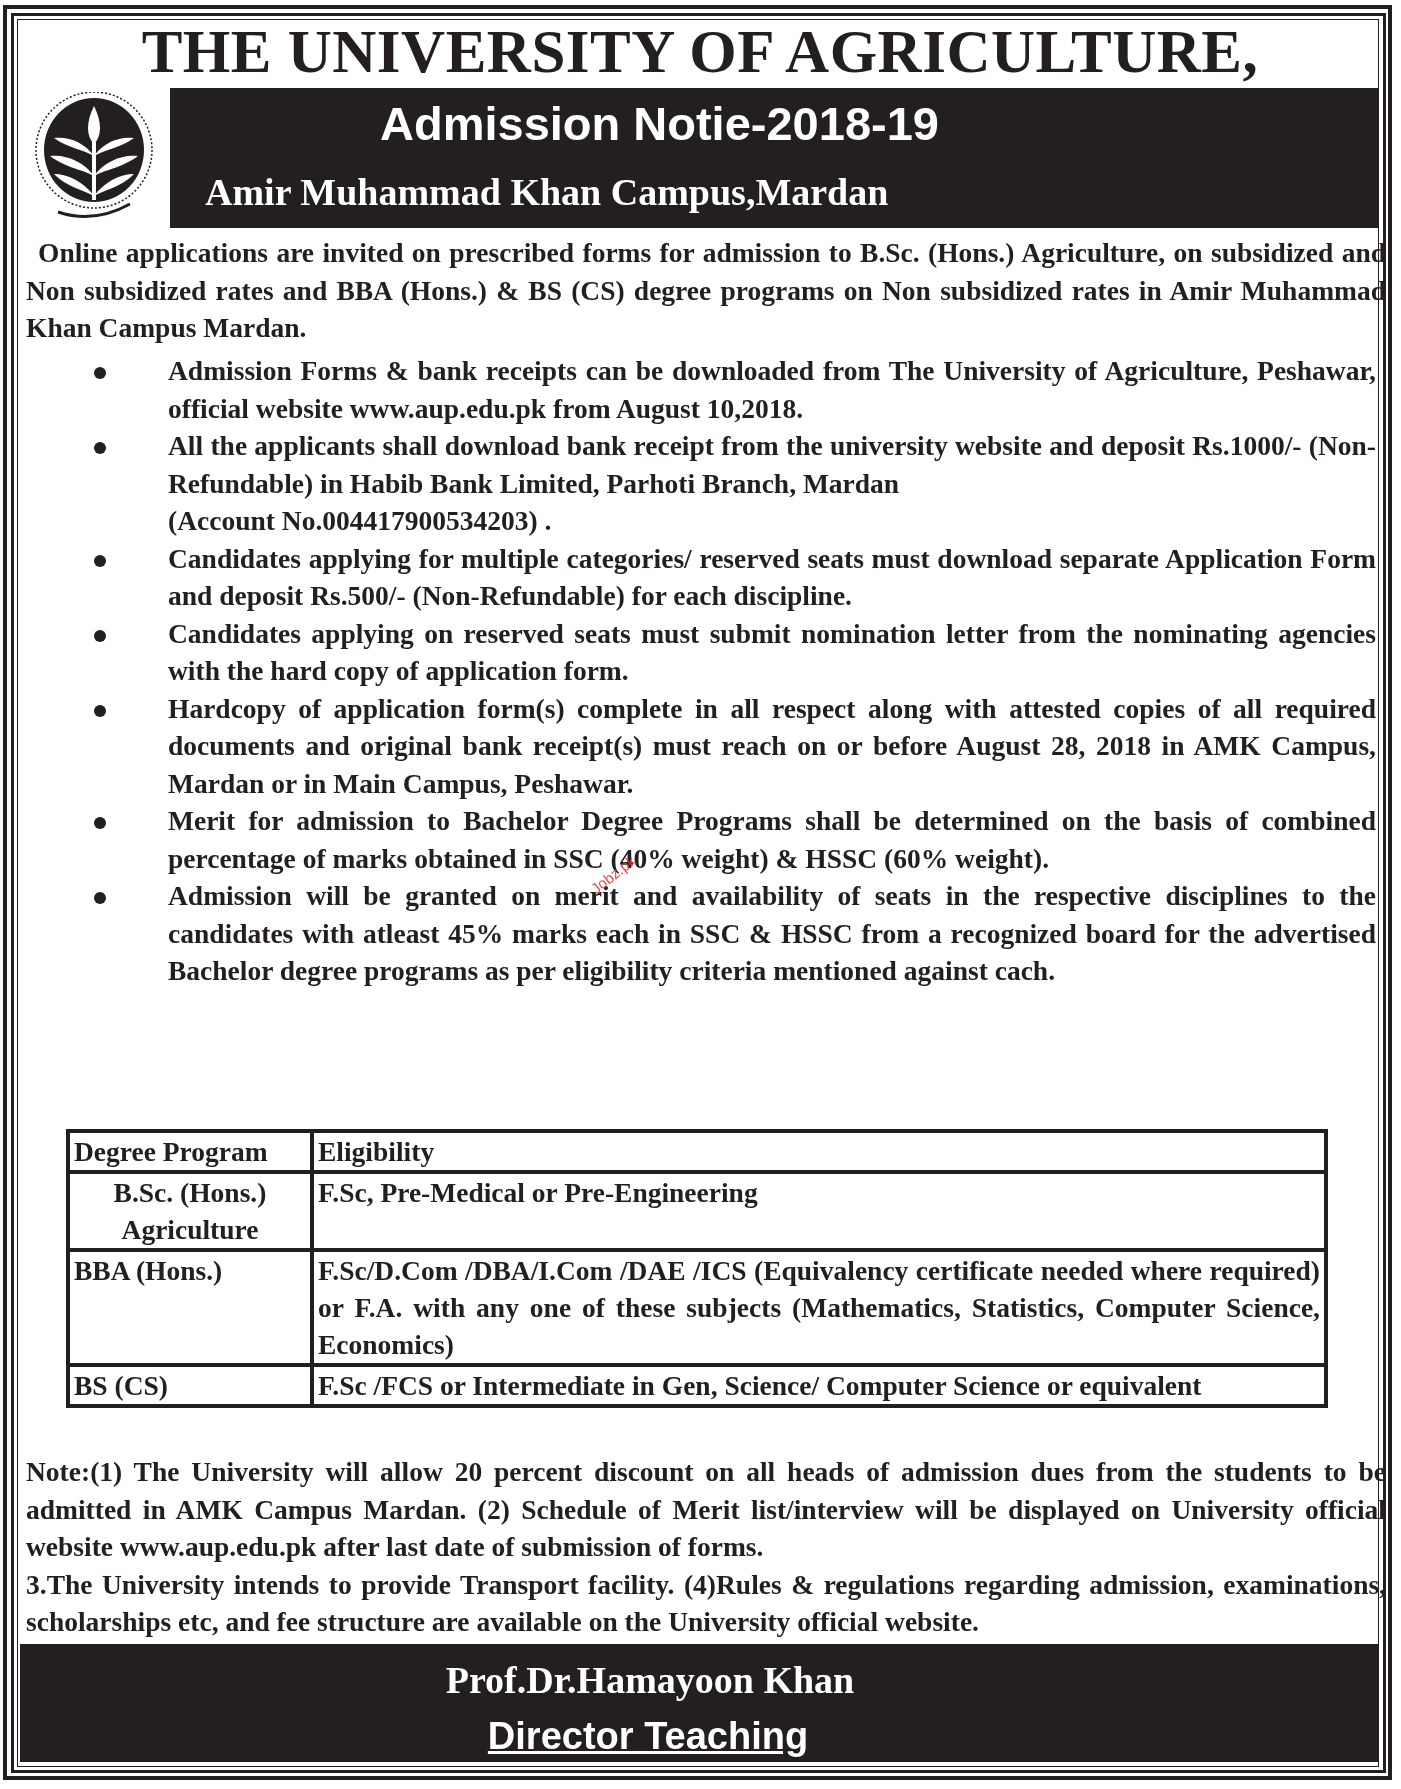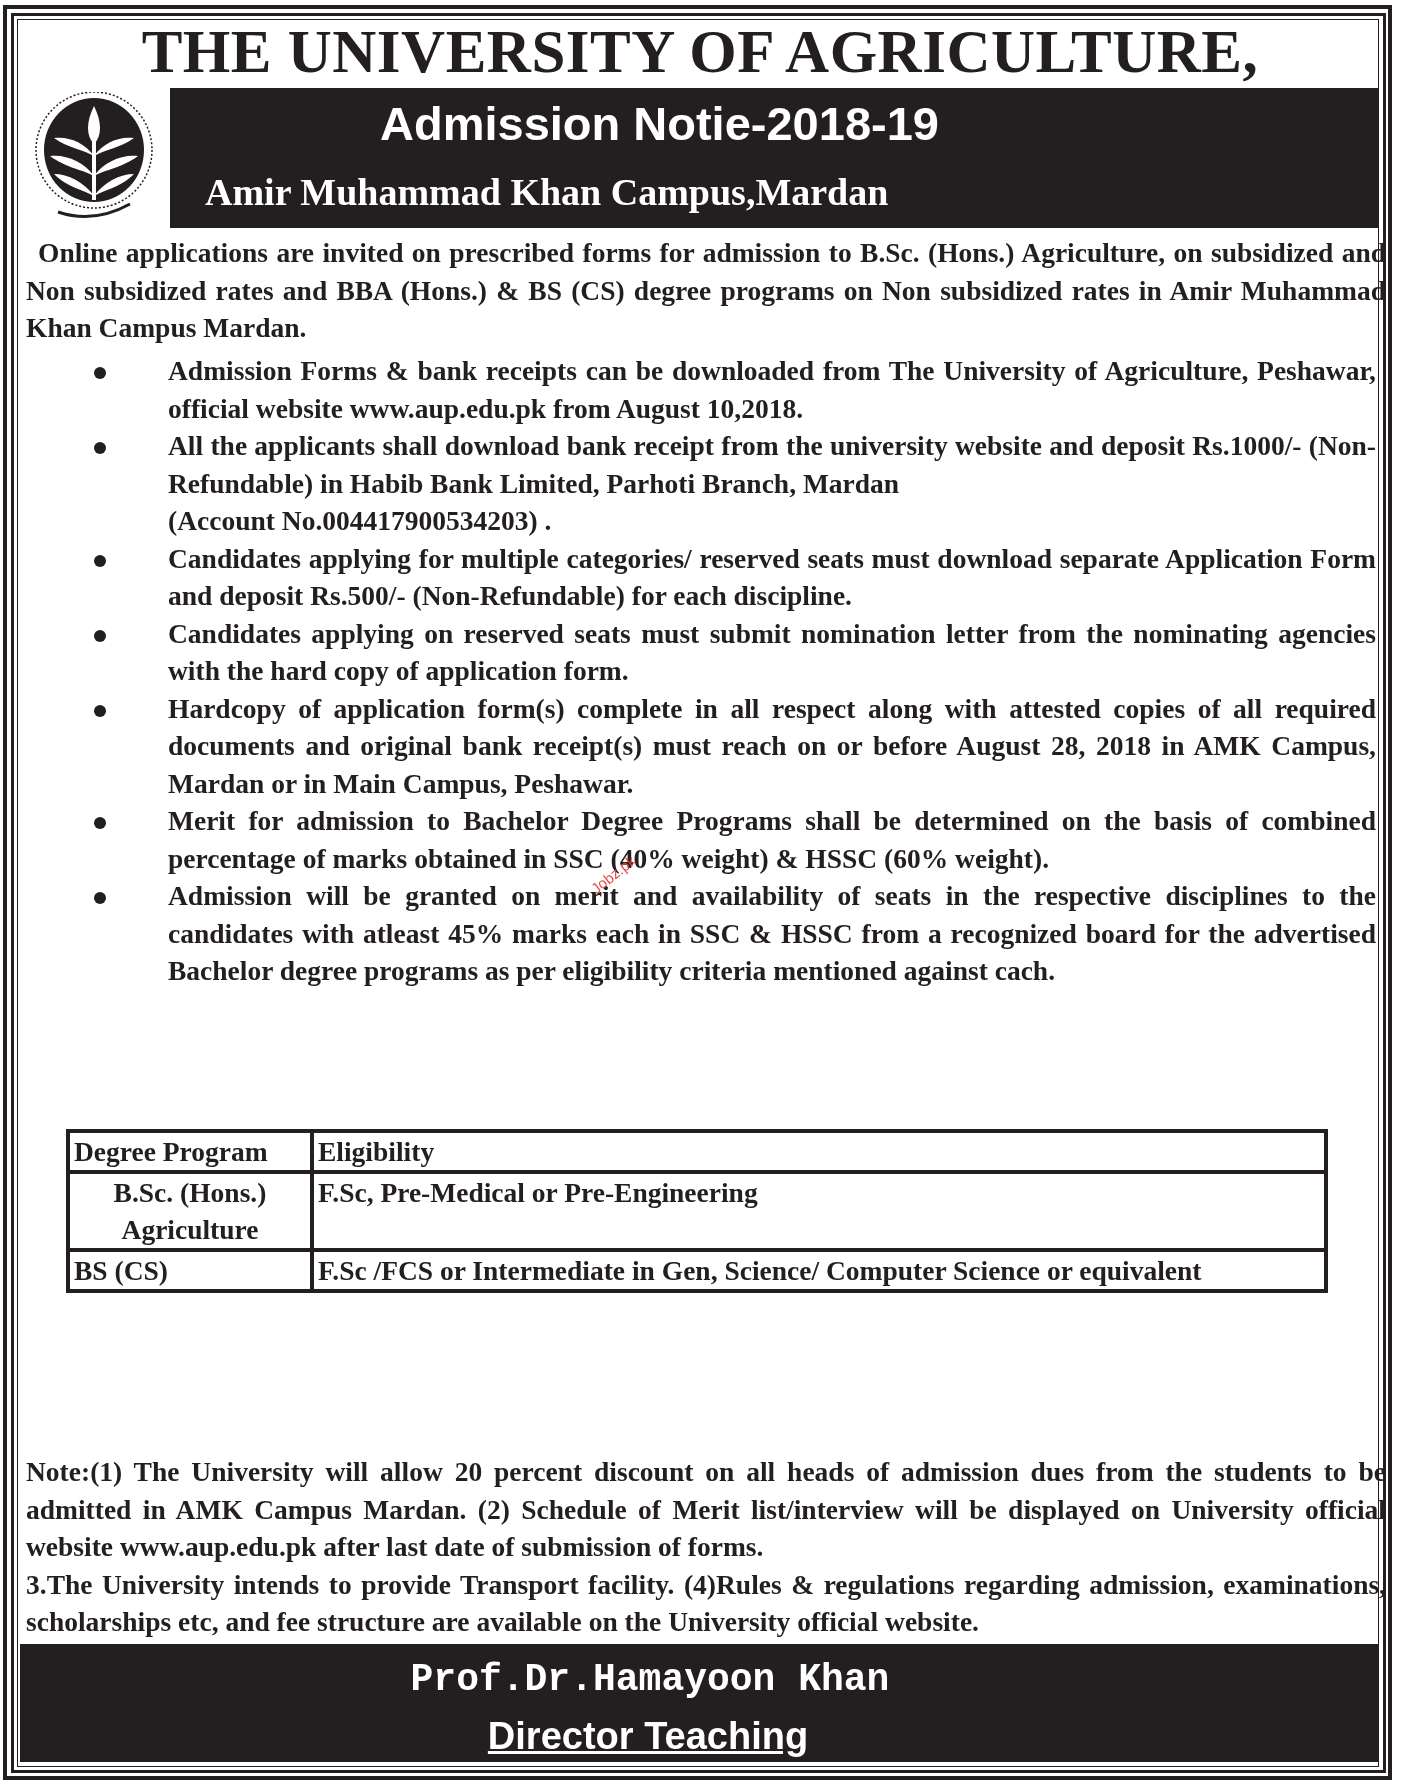--- a/index.html
+++ b/index.html
@@ -27,21 +27,21 @@
   table.elig { position: absolute; left: 66px; top: 1129px; width: 1262px; border-collapse: collapse; border: 4px solid #231f20; }
   table.elig td, table.elig th { border: 4px solid #231f20; vertical-align: top; padding: 0 4px; font-family: "Liberation Serif", serif; font-weight: bold; font-size: 27.5px; line-height: 37px; text-align: left; }
   table.elig th { font-weight: bold; margin-top: 11px; }
   table.elig td.prog { width: 232px; }
   table.elig td.center { text-align: center; }
   table.elig td.just { text-align: justify; text-align-last: left; }
 
   .notes { position: absolute; left: 26px; top: 1453px; width: 1360px; text-align: justify; text-align-last: left; }
 
   .footer-band { position: absolute; left: 20px; top: 1644px; width: 1358px; height: 118px; background: #231f20; }
-  .signatory { position: absolute; left: 20px; top: 1652px; width: 1260px; text-align: center; color: #ffffff; font-family: Liberation Mono, monospace; font-weight: bold; font-size: 38px; line-height: 56px; }
+  .signatory { position: absolute; left: 20px; top: 1652px; width: 1260px; text-align: center; color: #ffffff; font-family: Liberation Serif, serif; font-weight: bold; font-size: 38px; line-height: 56px; }
   .designation { position: absolute; left: 12px; top: 1708px; width: 1272px; text-align: center; color: #ffffff; font-family: "Liberation Sans", sans-serif; font-weight: bold; font-size: 38px; line-height: 56px; text-decoration: underline; }
 
   .watermark { position: absolute; left: 598px; top: 880px; color: #e23a3a; font-family: "Liberation Sans", sans-serif; font-size: 15px; transform: rotate(-38deg); transform-origin: left bottom; opacity: 0.9; }
 </style>
 </head>
 <body>
 
 <div class="frame-outer"></div>
 <div class="frame-inner"></div>
 <div class="frame-inner2"></div>
@@ -107,20 +107,24 @@
   <tbody>
       <tr>
     <th>Degree  Program</th>
     <th>Eligibility</th>
   </tr>
   <tr>
     <td class="prog center">B.Sc. (Hons.) Agriculture</td>
     <td class="just">F.Sc, Pre-Medical  or  Pre-Engineering</td>
   </tr>
   <tr>
+    <td class="prog">BBA (Hons.)</td>
+    <td class="just">F.Sc/D.Com /DBA/I.Com /DAE /ICS (Equivalency certificate needed where required) or F.A. with any one of these subjects (Mathematics, Statistics, Computer Science, Economics)</td>
+  </tr>
+  <tr>
     <td class="prog">BS (CS)</td>
     <td class="just">F.Sc /FCS or Intermediate in Gen, Science/ Computer Science or equivalent</td>
   </tr>
 </tbody>
   </table>
 
 <div class="notes body-text">
   <div>Note:(1) The University will allow 20 percent discount on all heads of admission dues from the students to be admitted in AMK Campus Mardan. (2) Schedule of Merit list/interview will be displayed on University official website www.aup.edu.pk after last date of submission of forms.</div>
   <div>3.The University intends to provide Transport facility. (4)Rules &amp; regulations regarding admission, examinations, scholarships etc, and fee structure are available on the University official website.</div>
 </div>

